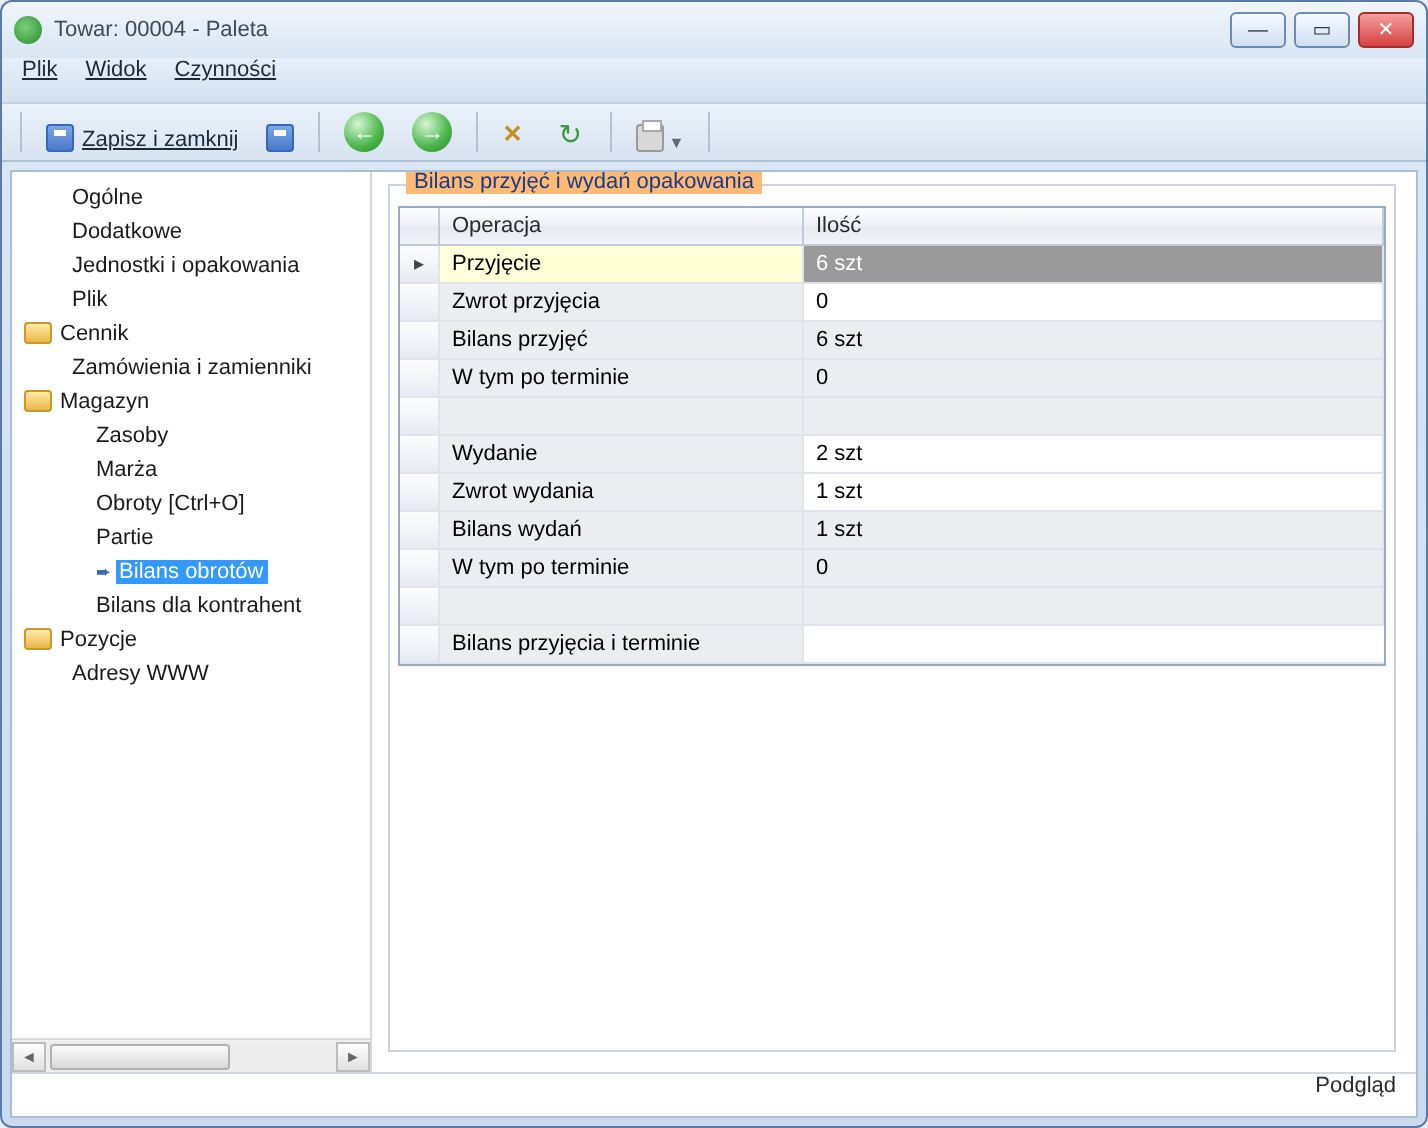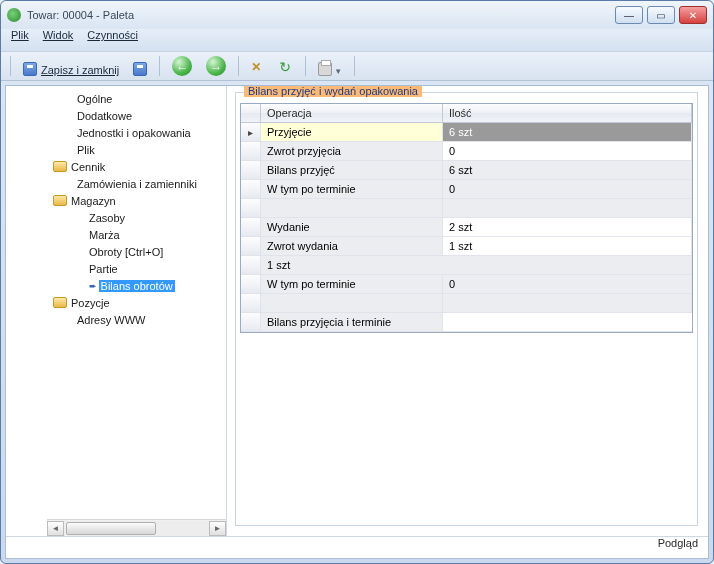--- a/index.html
+++ b/index.html
@@ -114,21 +114,20 @@
 .split {
   flex: 1;
   display: flex;
   overflow: hidden;
 }
 .tree-panel {
   width: 180px;
   border-right: 1px solid #d0d8e4;
   display: flex;
   flex-direction: column;
-  margin-left: 41px;
 }
 .tree-scroll {
   flex: 1;
   overflow: hidden;
   padding: 4px 0;
 }
 .tree-item {
   display: flex; align-items: center;
   height: 17px;
   padding: 0 6px;
@@ -311,20 +310,23 @@
             <div class="tree-item indent2">
               <span class="label">Obroty [Ctrl+O]</span>
             </div>
             <div class="tree-item indent2">
               <span class="label">Partie</span>
             </div>
             <div class="tree-item indent2 selected">
               <span class="ptr">➨</span>
               <span class="label">Bilans obrotów</span>
             </div>
+            <div class="tree-item indent2">
+              <span class="label">Bilans dla kontrahent</span>
+            </div>
             <div class="tree-item">
               <span class="folder"></span>
               <span class="label">Pozycje</span>
             </div>
             <div class="tree-item indent1">
               <span class="label">Adresy WWW</span>
             </div>
           </div>
         <div class="hscroll">
           <div class="arr">◄</div>
@@ -374,20 +376,21 @@
                   <div class="cell cell-op">Wydanie</div>
                   <div class="cell cell-qty">2 szt</div>
                 </div>
                 <div class="grid-row">
                   <div class="cell cell-marker"></div>
                   <div class="cell cell-op">Zwrot wydania</div>
                   <div class="cell cell-qty">1 szt</div>
                 </div>
                 <div class="grid-row summary">
                   <div class="cell cell-marker"></div>
+                  <div class="cell cell-op">Bilans wydań</div>
                   <div class="cell cell-qty">1 szt</div>
                 </div>
                 <div class="grid-row summary">
                   <div class="cell cell-marker"></div>
                   <div class="cell cell-op">W tym po terminie</div>
                   <div class="cell cell-qty">0</div>
                 </div>
                 <div class="grid-row spacer">
                   <div class="cell cell-marker"></div>
                   <div class="cell cell-op"></div>

